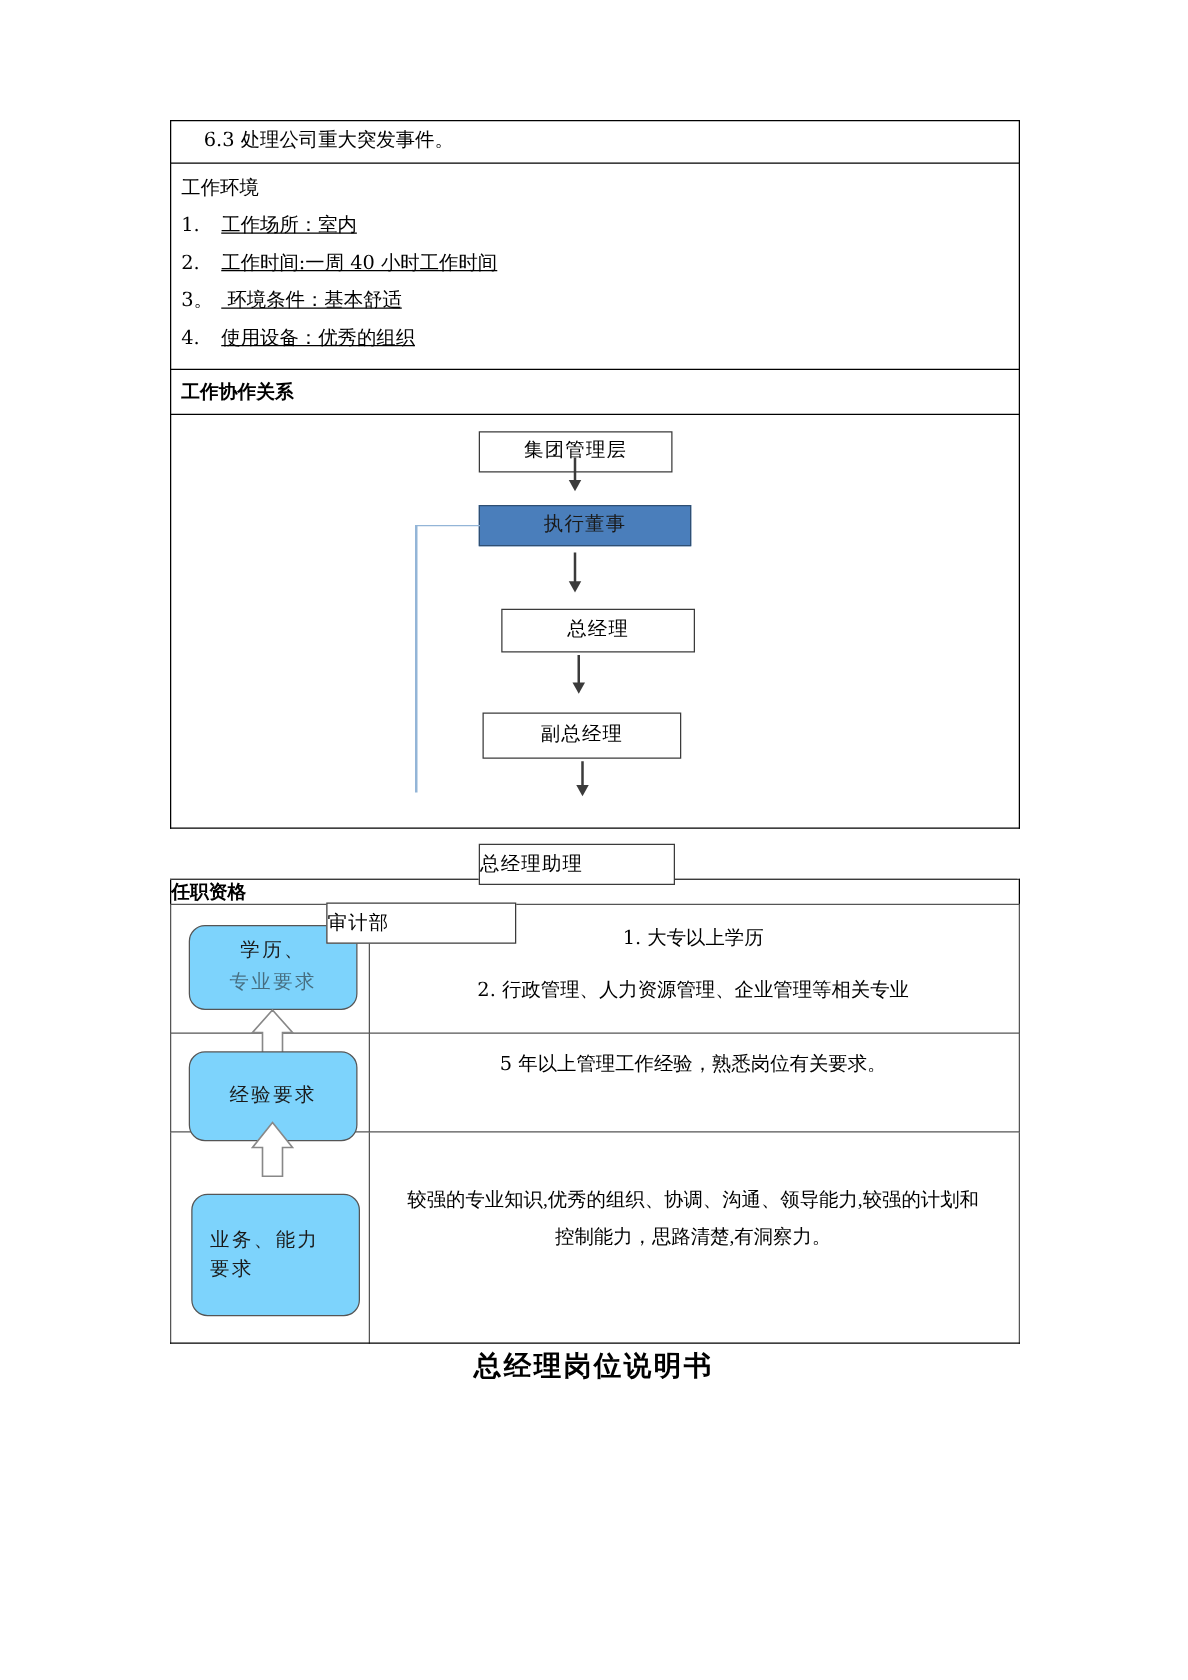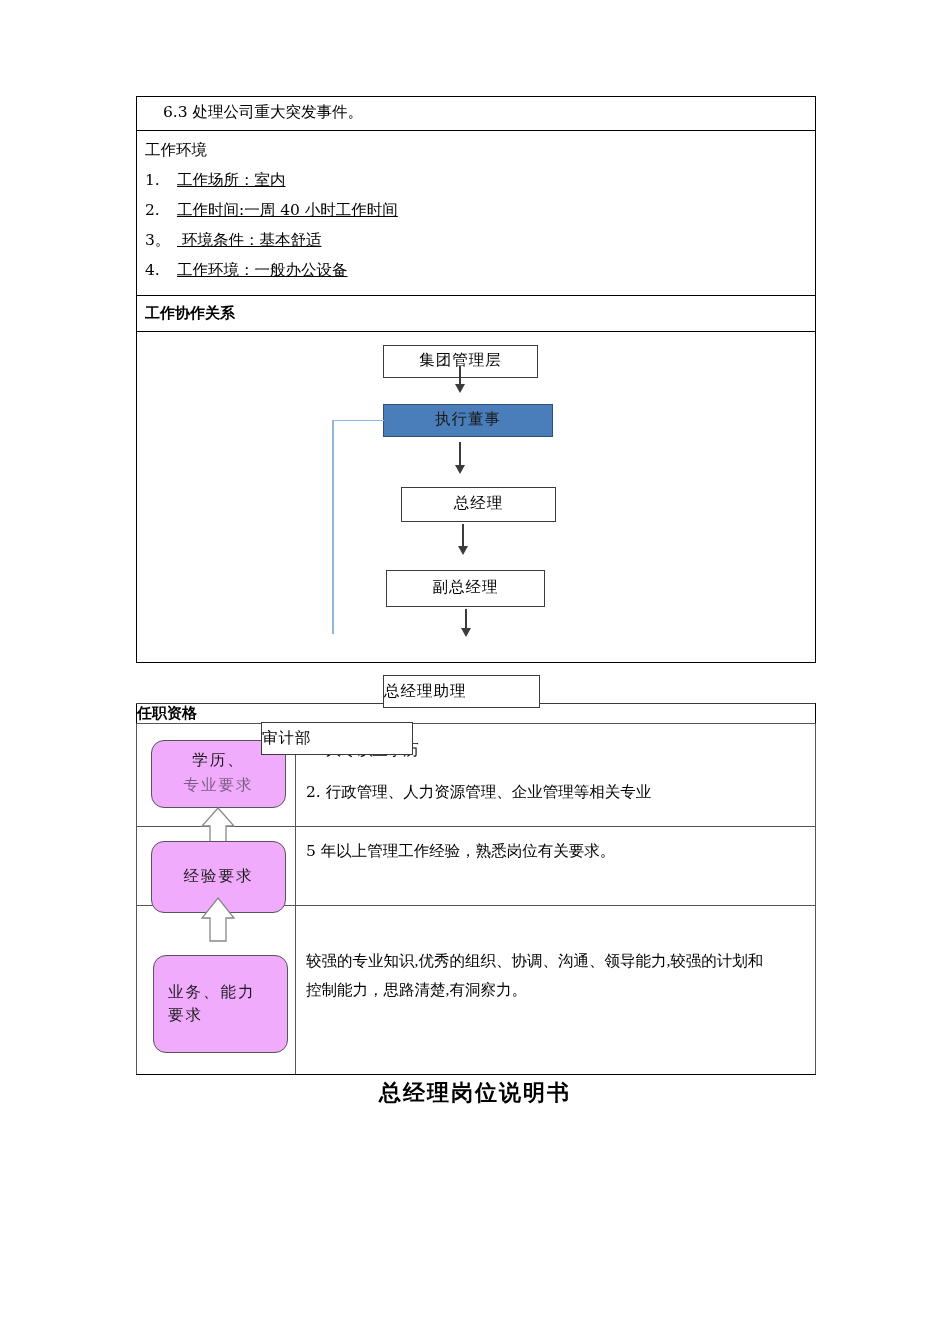--- a/index.html
+++ b/index.html
@@ -143,34 +143,35 @@
     border-left: 1px solid #000 !important;
     border-right: 1px solid #000 !important;
   }
   .qual-left {
     width: 159px;
     position: relative;
   }
   .qual-right {
     padding: 0;
     position: relative;
+    text-align: center;
   }
   .qtext {
     font-size: 15.5px;
     line-height: 1.85;
     padding: 9px 12px 9px 10px;
   }
 
   
   .rbox {
     position: absolute;
     box-sizing: border-box;
     border: 1.2px solid #555555;
     border-radius: 13px;
-    background: #f0abfc;
+    background: #7dd3fc;
     font-size: 15.5px;
     line-height: 1.5;
     display: flex;
     align-items: center;
     justify-content: center;
     text-align: center;
     letter-spacing: 2px;
     color: #1a1a1a;
   }
   .rbox.two-line {
@@ -237,21 +238,21 @@
             <li>
               <span class="env-num">1.</span><span>工作场所：室内</span>
             </li>
             <li>
               <span class="env-num">2.</span><span>工作时间:一周 40 小时工作时间</span>
             </li>
             <li>
               <span class="env-num">3。</span><span> 环境条件：基本舒适</span>
             </li>
             <li>
-              <span class="env-num">4.</span><span>工作环境：一般办公设备</span>
+              <span class="env-num">4.</span><span>使用设备：优秀的组织</span>
             </li>
           </ul>
         </div>
       </td>
     </tr>
     <tr>
       <td>
         <div class="section-head">工作协作关系</div>
       </td>
     </tr>

